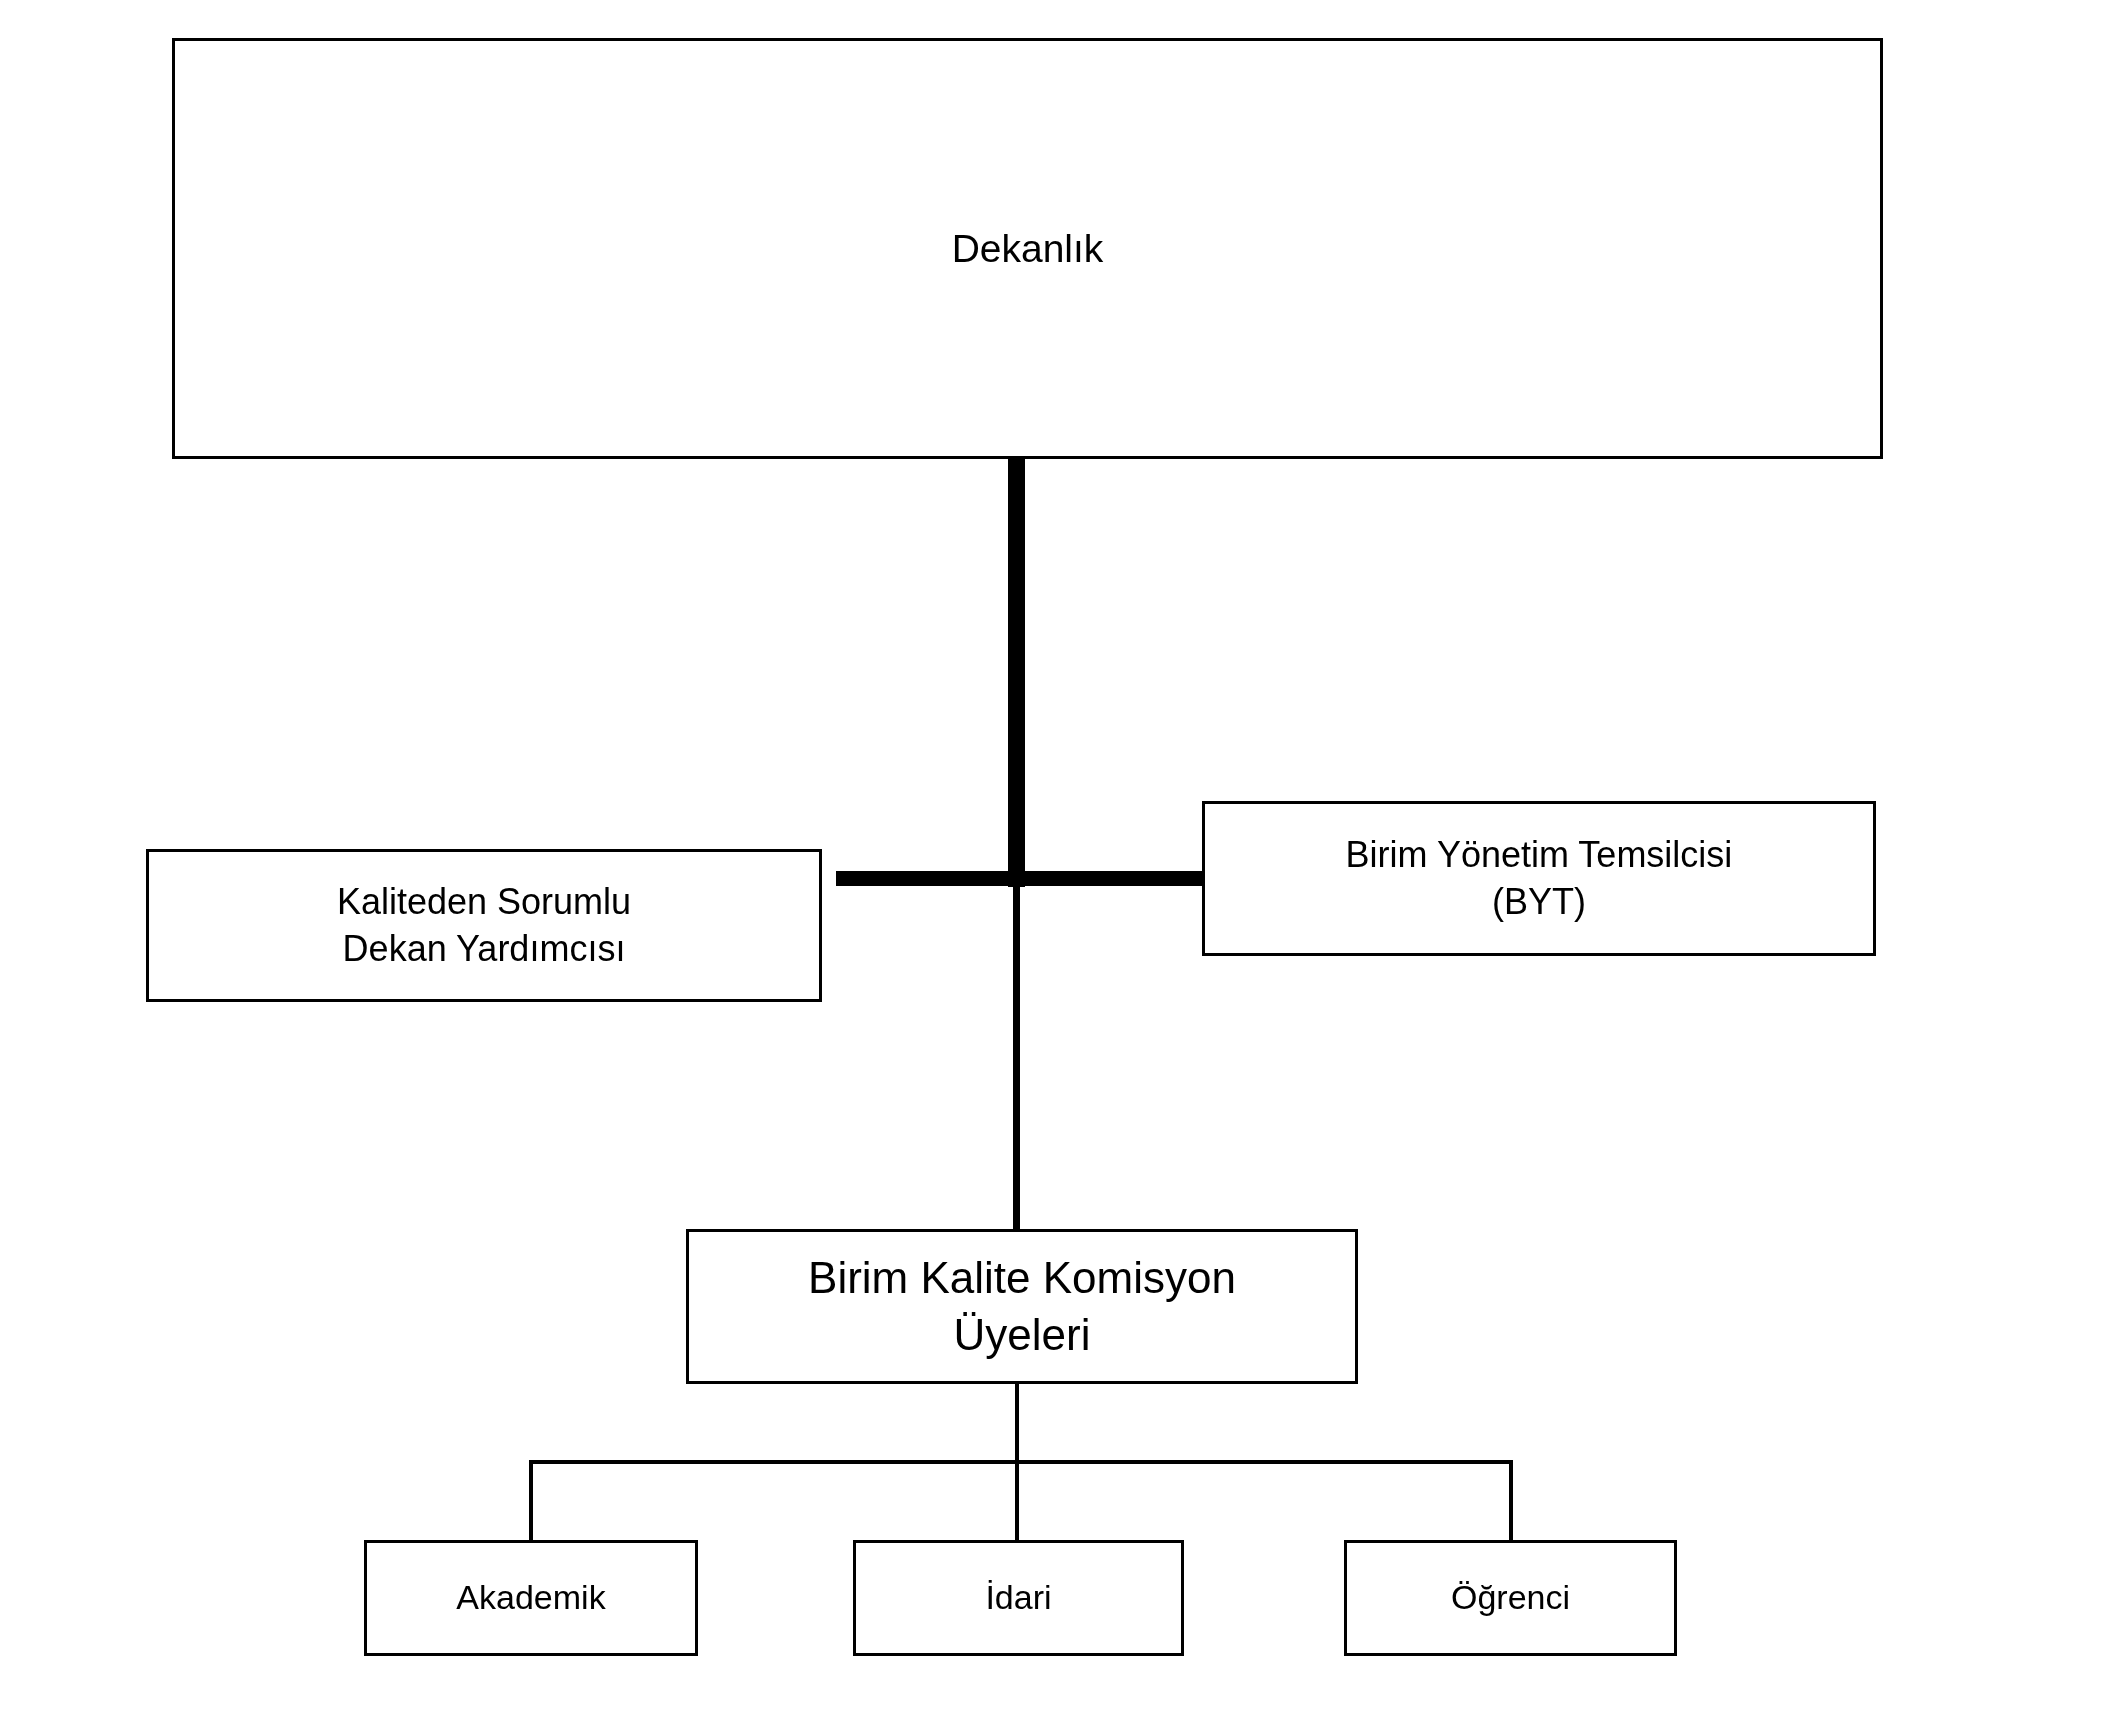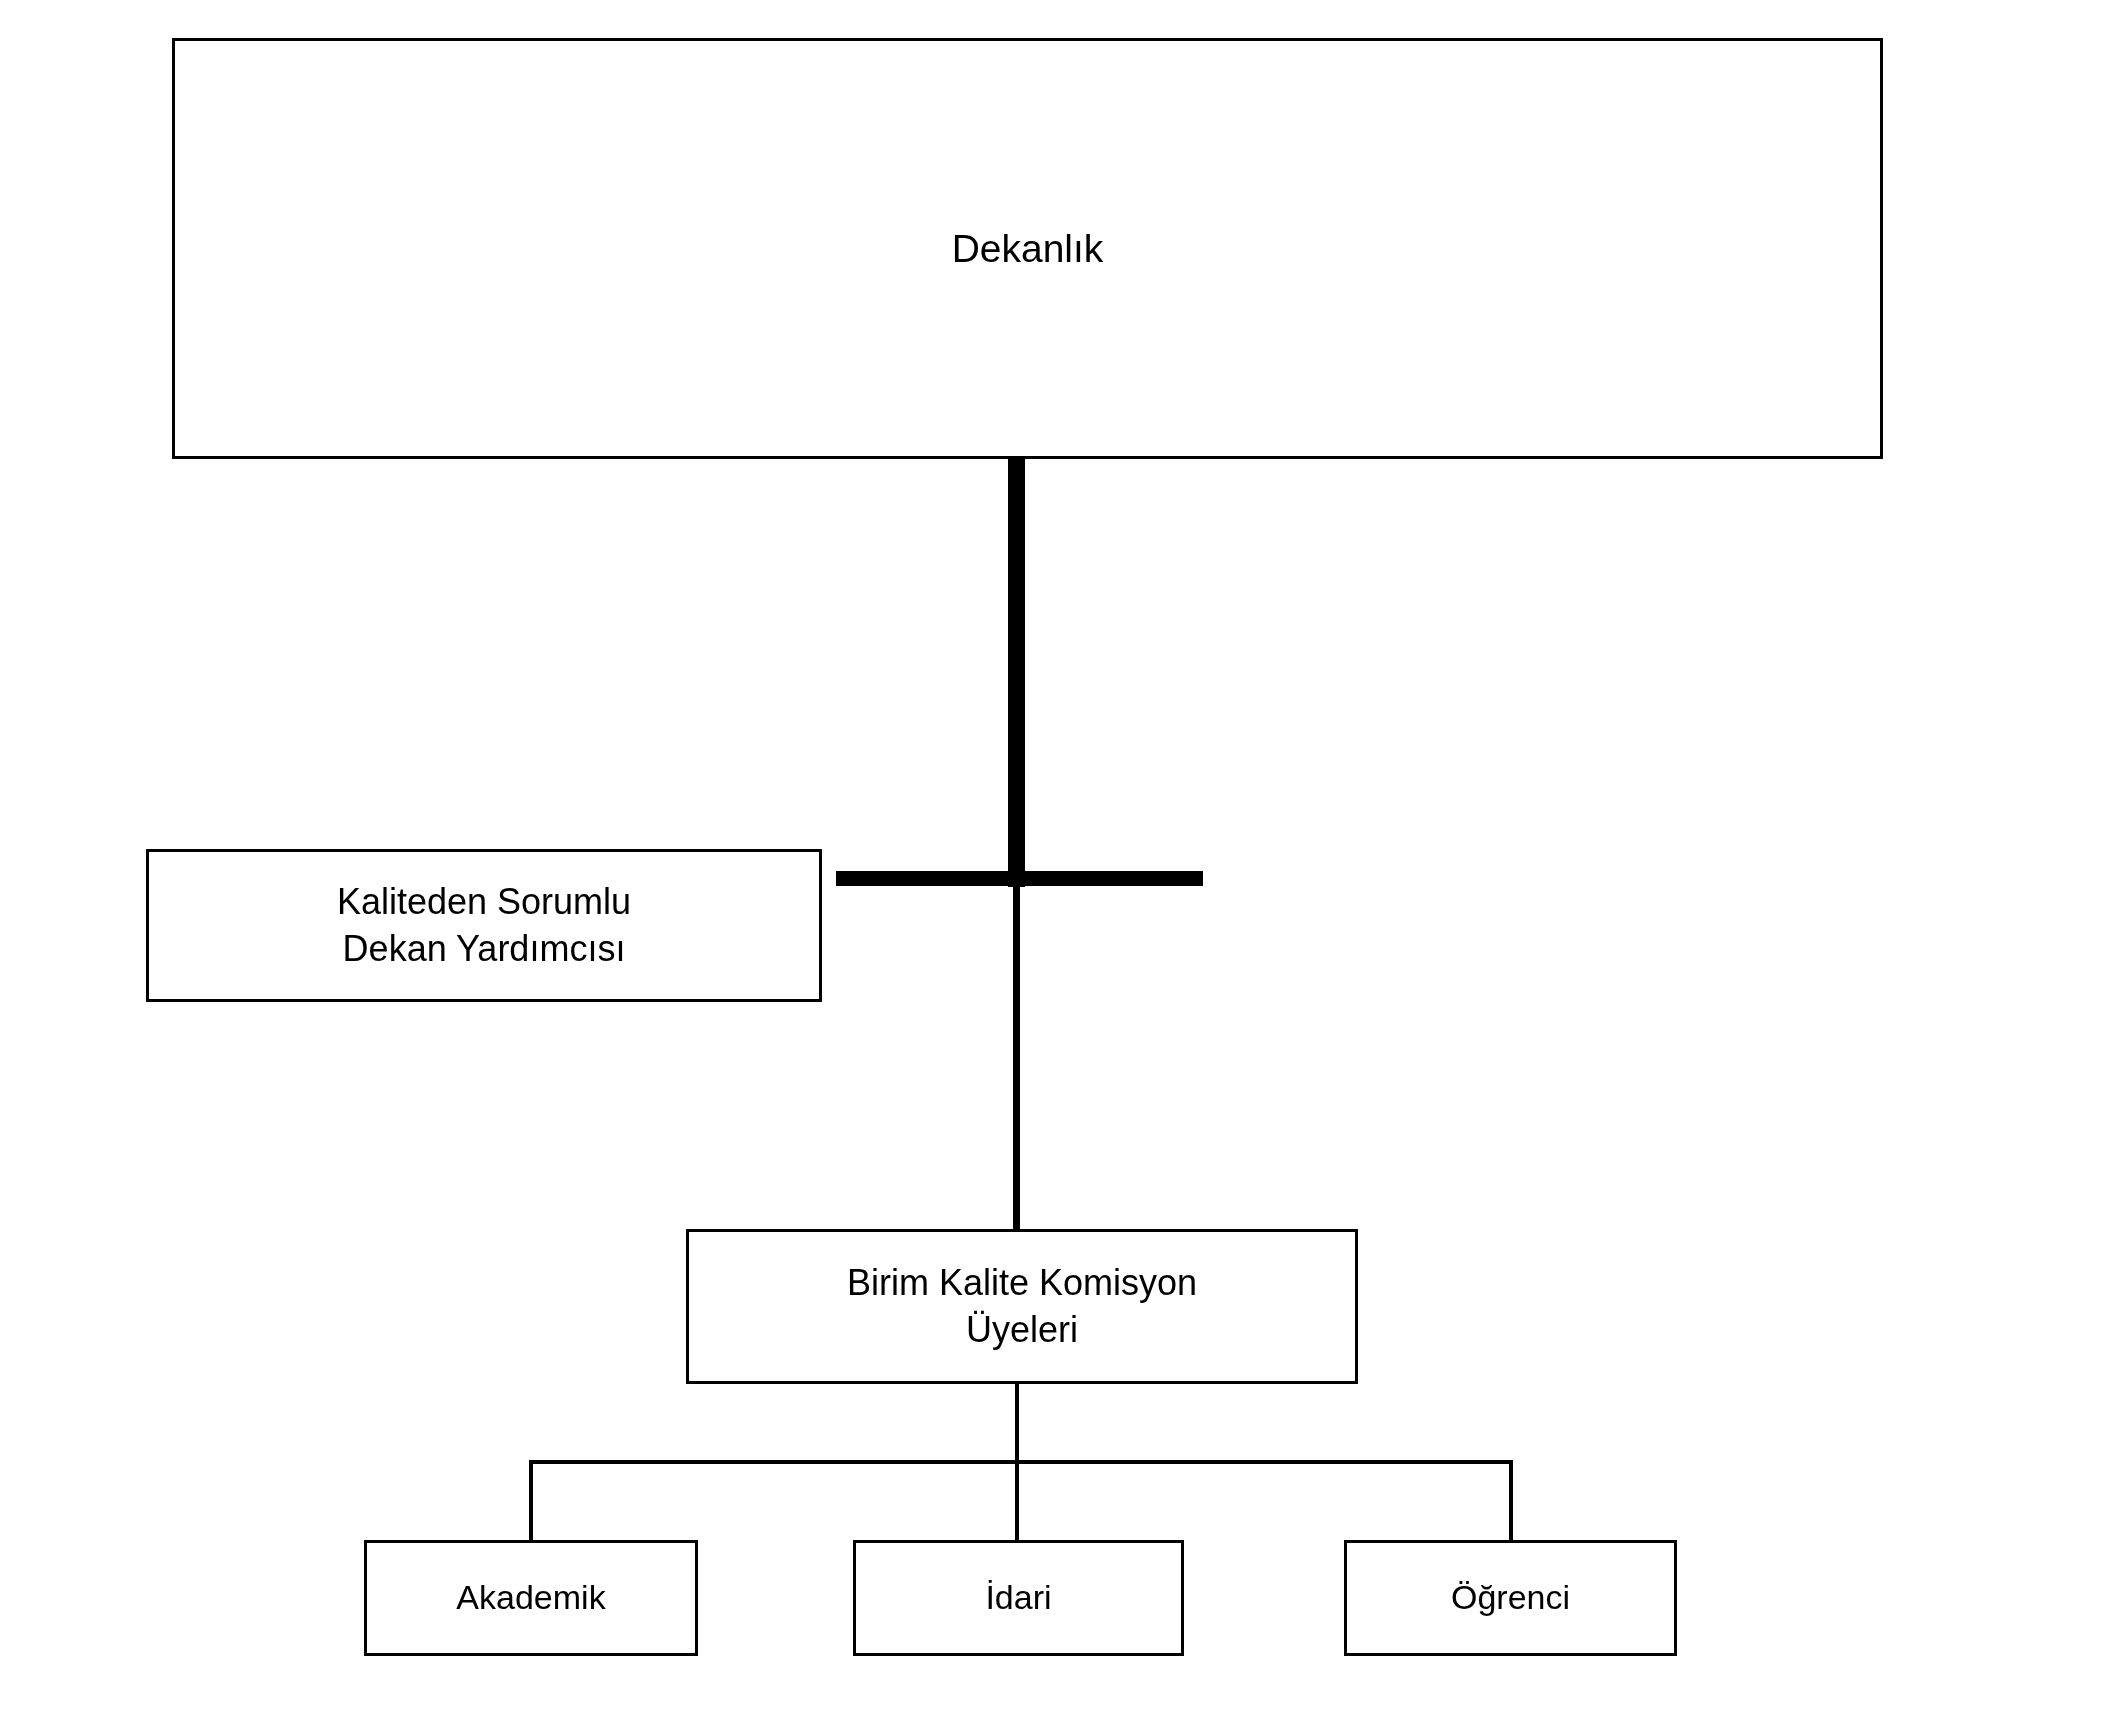--- a/index.html
+++ b/index.html
@@ -51,21 +51,21 @@
     top: 801px;
     width: 674px;
     height: 155px;
     font-size: 36px;
   }
   .committee-node {
     left: 686px;
     top: 1229px;
     width: 672px;
     height: 155px;
-    font-size: 36px;
+    font-size: 44px;
   }
   .leaf-node {
     top: 1540px;
     height: 116px;
     font-size: 34px;
   }
   .leaf-akademik { left: 364px;  width: 334px; }
   .leaf-idari    { left: 853px; width: 331px; }
   .leaf-ogrenci  { left: 1344px; width: 333px; }
 
@@ -134,20 +134,24 @@
 
   <div class="node root-node">
     <span class="line-text">Dekanlık</span>
   </div>
 
   <div class="node mid-left-node">
     <span class="line-text">Kaliteden Sorumlu</span>
     <span class="line-text">Dekan Yardımcısı</span>
   </div>
 
+  <div class="node mid-right-node">
+    <span class="line-text">Birim Yönetim Temsilcisi</span>
+    <span class="line-text">(BYT)</span>
+  </div>
 
   <div class="node committee-node">
     <span class="line-text">Birim Kalite Komisyon</span>
     <span class="line-text">Üyeleri</span>
   </div>
 
   <div class="node leaf-node leaf-akademik">
     <span class="line-text">Akademik</span>
   </div>
 

